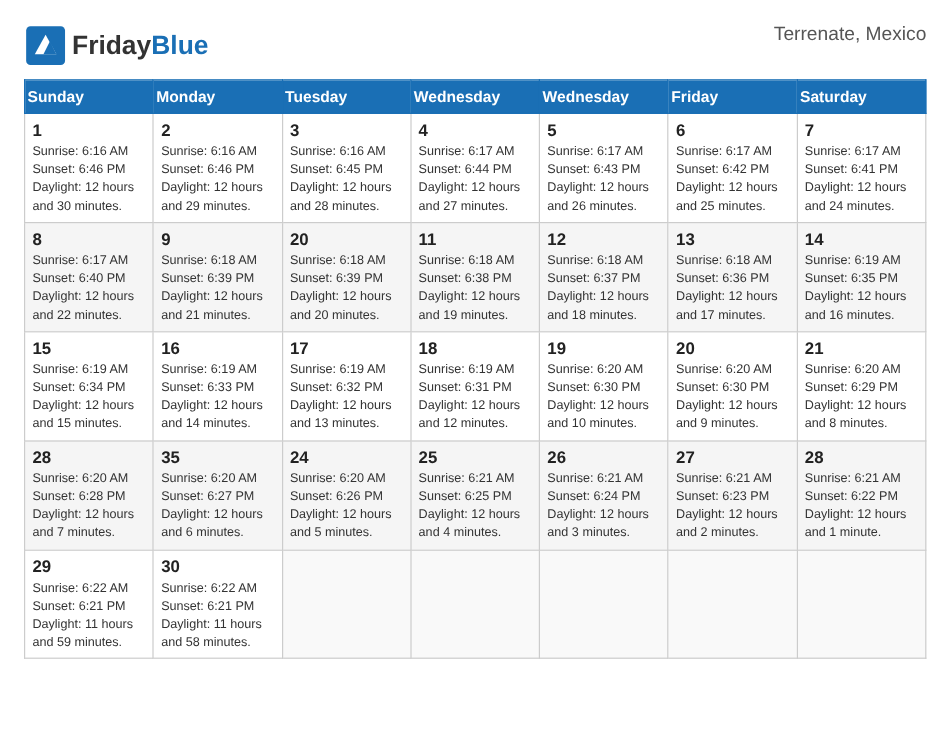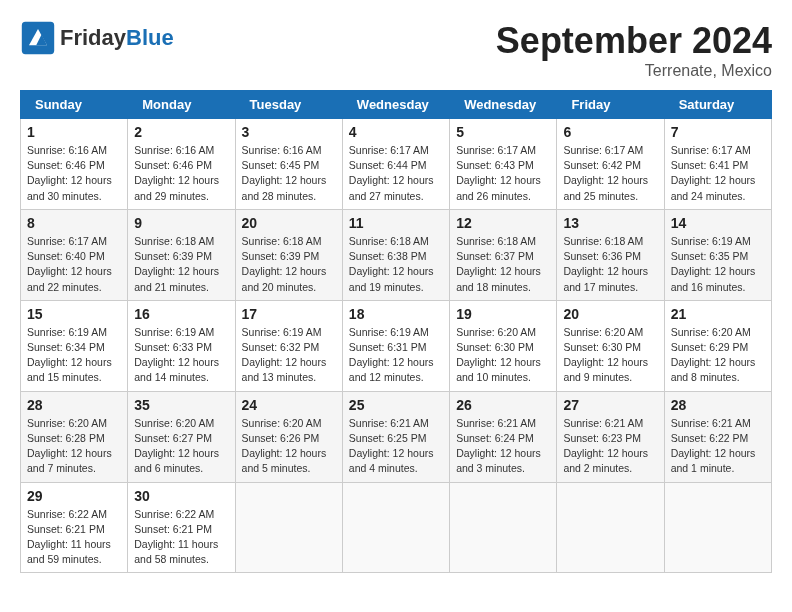--- a/index.html
+++ b/index.html
@@ -47,21 +47,21 @@
     }
     .calendar {
       width: 100%;
       border-collapse: collapse;
       font-size: 11px;
     }
     .calendar th {
       background-color: #1a6fb5;
       color: #fff;
       text-align: left;
-      padding: 6px 14px;
+      padding: 6px 2px;
       font-size: 13px;
       font-weight: bold;
       border: 1px solid #1a6fb5;
     }
     .calendar td {
       border: 1px solid #ccc;
       vertical-align: top;
       padding: 5px 6px;
       width: 14.28%;
       min-height: 80px;
@@ -94,21 +94,20 @@
     <svg class="logo-icon" viewBox="0 0 40 40">
       <rect x="2" y="2" width="36" height="36" rx="4" fill="#1a6fb5"></rect>
       <polygon points="10,28 20,10 30,28" fill="white"></polygon>
       <polygon points="18,28 24,16 30,28" fill="#1a6fb5"></polygon>
     </svg>
     <div class="logo-text">
       <span style="color:#333">Friday</span><span style="color:#1a6fb5">Blue</span>
     </div>
   </div>
   <div class="title-area">
-    <div class="month-title">September 2024</div>
     <div class="location-title">Terrenate, Mexico</div>
   </div>
 </div>
 
 <table class="calendar">
   <thead>
     <tr>
       <th>Sunday</th>
       <th>Monday</th>
       <th>Tuesday</th>

